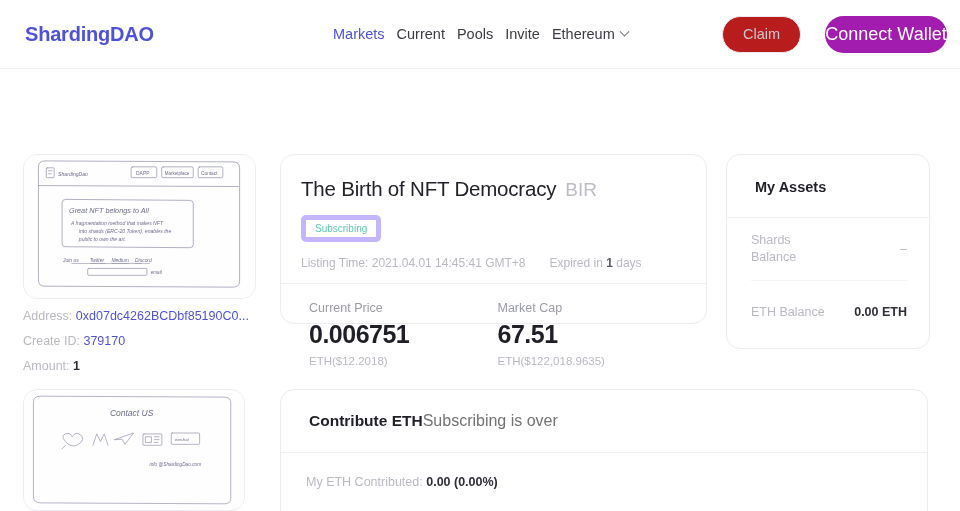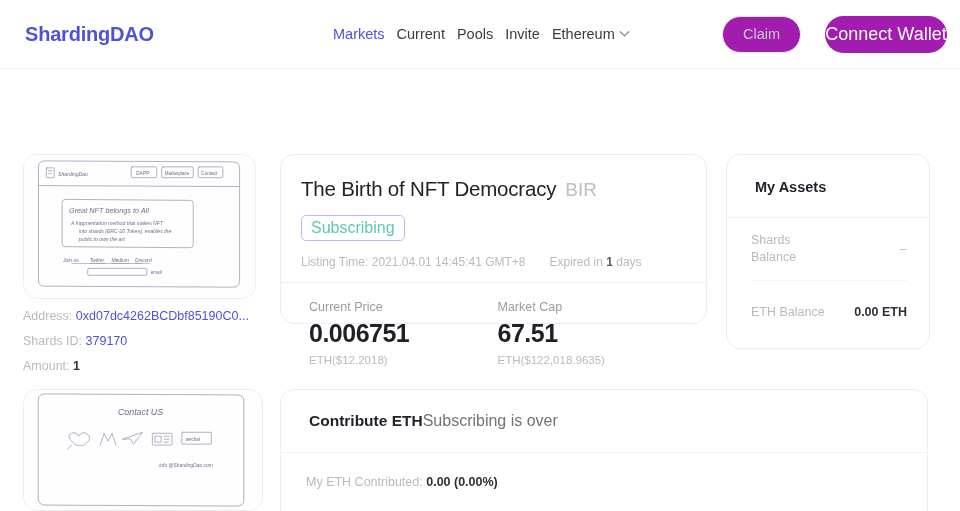--- a/index.html
+++ b/index.html
@@ -56,21 +56,21 @@
     border-right: 1.3px solid #6b6b76;
     border-bottom: 1.3px solid #6b6b76;
     transform: rotate(45deg) translate(-2px,-2px);
   }
   .btn-claim {
     position: absolute;
     left: 722px;
     width: 79px; height: 37px;
     border-radius: 19px;
     border: 1px solid #ececf0;
-    background: #a21caf;
+    background: #b91c1c;
     color: #c9c9d1;
     font-size: 14.5px;
     font-family: "Liberation Sans", sans-serif;
     cursor: default;
   }
   .btn-connect {
     position: absolute;
     left: 825px;
     width: 122px; height: 37px;
     border-radius: 19px;
@@ -95,34 +95,34 @@
   
   .nft-card { left: 23px; top: 85px; width: 233px; height: 145px; overflow: hidden; padding: 0; }
   .sketch { width: 100%; height: 100%; display: block; }
 
   .meta { position: absolute; left: 23px; top: 240px; width: 250px; }
   .meta-row { font-size: 12.5px; color: #b9b9c2; margin-bottom: 11px; white-space: nowrap; }
   .meta-row .val { color: #4e52d8; }
   .meta-row .val-dark { color: #2f2f38; font-weight: bold; }
   .meta-row .val-link { color: #4e52d8; }
 
-  .contact-card { left: 23px; top: 320px; width: 240px; height: 122px; overflow: hidden; padding: 0; }
+  .contact-card { left: 23px; top: 320px; width: 222px; height: 122px; overflow: hidden; padding: 0; }
 
   
   .info-card { left: 280px; top: 85px; width: 427px; height: 170px; padding: 22px 20px 0 20px; }
   .title-row { display: flex; align-items: baseline; gap: 9px; }
   .title { font-size: 20.5px; color: #222229; font-weight: normal; letter-spacing: -0.2px; }
   .symbol { font-size: 19px; color: #bdbdc6; }
   .badge {
     display: inline-block;
     margin-top: 14px;
-    border: 1px solid #c4b5fd;
+    border: 5px solid #c4b5fd;
     border-radius: 5px;
     color: #5ec7b1;
-    font-size: 16px;
+    font-size: 10px;
     padding: 3px 9px;
     background: #fff;
   }
   .listing {
     margin-top: 14px;
     font-size: 12px;
     color: #b9b9c2;
     display: flex;
     gap: 24px;
     white-space: nowrap;
@@ -215,21 +215,21 @@
       </g>
     </svg>
   </div>
 
   <div class="meta">
     <div class="meta-row">
       <span>Address:</span>
       <span class="val-link">0xd07dc4262BCDbf85190C0...</span>
     </div>
     <div class="meta-row">
-      <span>Shards ID:</span>
+      <span>Create ID:</span>
       <span class="val">379170</span>
     </div>
     <div class="meta-row">
       <span>Amount:</span>
       <span class="val-dark">1</span>
     </div>
   </div>
 
   <div class="card contact-card">
     <svg class="sketch" viewBox="0 0 233 122">

